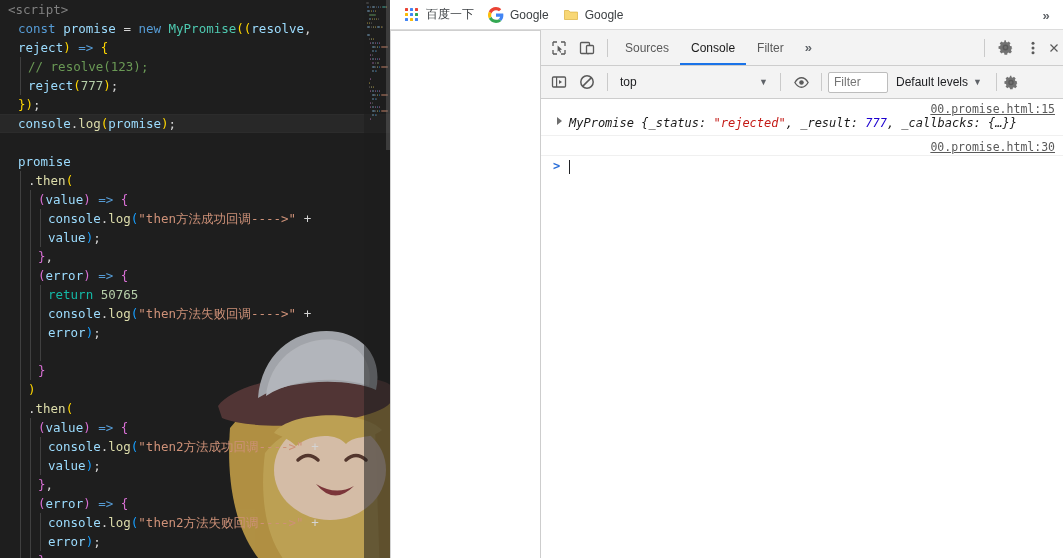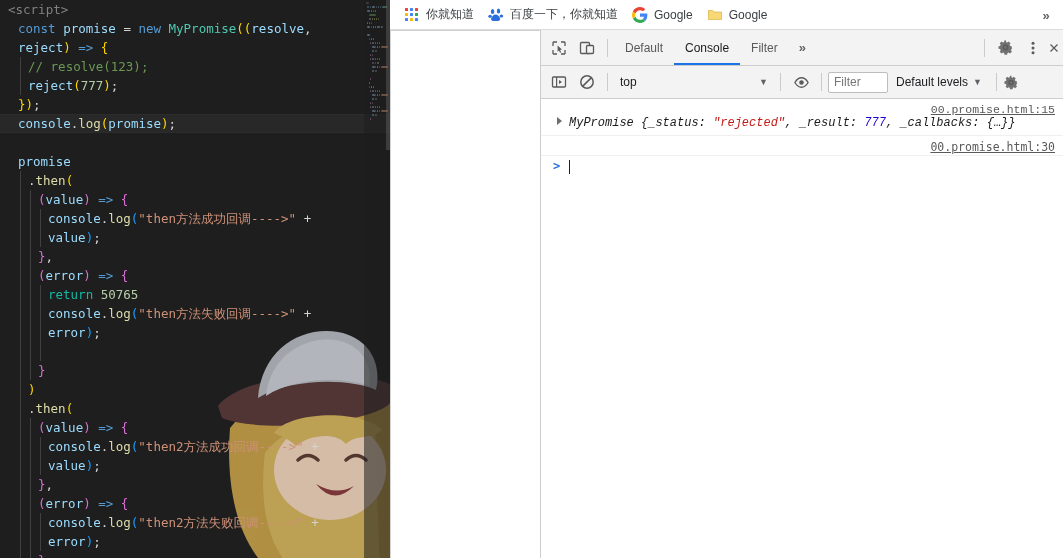--- a/index.html
+++ b/index.html
@@ -183,21 +183,21 @@
     padding: 3px 6px 3px 28px;
     min-height: 20px;
     line-height: 17px;
     color: #222;
   }
   .c-srclink {
     position: absolute; right: 8px; top: 3px;
     color: #5a5a5a; text-decoration: underline;
     font-size: 11.5px;
   }
-  .c-row.obj { padding-top: 16px; font-family: Liberation Mono, monospace; }
+  .c-row.obj { padding-top: 16px; }
   .c-row.obj .c-srclink { top: 2px; }
   .disclosure {
     position: absolute; left: 16px; top: 18px;
     width: 0; height: 0;
     border-left: 5px solid #6e6e6e;
     border-top: 4px solid transparent;
     border-bottom: 4px solid transparent;
   }
   .obj-preview { font-style: italic; color: #1a1a1a; }
   .k-str { color: #c41a16; font-style: italic; }
@@ -360,35 +360,23 @@
             <i style="background:#4285f4"></i>
             <i style="background:#ea4335"></i>
           <i style="background:#fbbc05"></i>
             <i style="background:#4285f4"></i>
             <i style="background:#34a853"></i>
           <i style="background:#4285f4"></i>
             <i style="background:#fbbc05"></i>
             <i style="background:#4285f4"></i>
         </span>
       </span>
-      <span class="bm-label">你就知道</span>
+      <span class="bm-label">百度一下</span>
     </div>
 
-    <div class="bm">
-      <span class="bm-ico">
-        <svg width="16" height="16" viewBox="0 0 16 16">
-          <ellipse cx="4.6" cy="4.4" rx="1.7" ry="2.5" fill="#2b6ddb"></ellipse>
-          <ellipse cx="10.5" cy="3.9" rx="1.7" ry="2.5" fill="#2b6ddb"></ellipse>
-          <ellipse cx="2.1" cy="9.2" rx="1.8" ry="1.5" fill="#2b6ddb"></ellipse>
-          <ellipse cx="13.4" cy="9.0" rx="1.8" ry="1.5" fill="#2b6ddb"></ellipse>
-          <path d="M7.6 7.4c2.3 0 3.6 2.2 4.3 3.4.9 1.6-.3 3.2-2.1 3.2H5.5c-1.8 0-3-1.5-2.2-3.1.7-1.3 2-3.5 4.3-3.5Z" fill="#2b6ddb"></path>
-        </svg>
-      </span>
-      <span class="bm-label">百度一下，你就知道</span>
-    </div>
 
     <div class="bm">
       <span class="bm-ico">
         <svg width="16" height="16" viewBox="0 0 48 48">
           <path fill="#EA4335" d="M24 9.5c3.5 0 6.6 1.2 9 3.6l6.7-6.7C35.6 2.6 30.2 0 24 0 14.6 0 6.5 5.4 2.6 13.2l7.8 6.1C12.3 13.3 17.7 9.5 24 9.5z"></path>
           <path fill="#4285F4" d="M46.1 24.6c0-1.7-.2-3.3-.5-4.8H24v9.1h12.4c-.5 2.9-2.2 5.3-4.6 7l7.5 5.8c4.4-4.1 6.8-10.1 6.8-17.1z"></path>
           <path fill="#FBBC05" d="M10.4 28.6A14.6 14.6 0 0 1 9.6 24c0-1.6.3-3.2.8-4.6l-7.8-6.1A24 24 0 0 0 0 24c0 3.9.9 7.6 2.6 10.8l7.8-6.2z"></path>
           <path fill="#34A853" d="M24 48c6.5 0 11.9-2.1 15.9-5.8l-7.5-5.8c-2.1 1.4-4.8 2.2-8.4 2.2-6.3 0-11.7-3.8-13.6-9.2l-7.8 6.2C6.4 42.5 14.5 48 24 48z"></path>
         </svg>
       </span>
@@ -418,21 +406,21 @@
         </svg>
       </div>
       <div class="dt-iconbtn">
         <svg width="16" height="16" viewBox="0 0 16 16">
           <rect x="1.5" y="2.5" width="9" height="11" rx="1" fill="none" stroke="#5a5a5a" stroke-width="1.3"></rect>
           <rect x="7.5" y="5.5" width="7" height="8" rx="1" fill="#f3f3f3" stroke="#5a5a5a" stroke-width="1.3"></rect>
         </svg>
       </div>
       <div class="dt-sep"></div>
 
-      <div class="dt-tab">Default</div>
+      <div class="dt-tab">Sources</div>
       <div class="dt-tab active">Console</div>
       <div class="dt-tab">Filter</div>
       <div class="dt-more">»</div>
 
       <div class="dt-right">
         <div class="dt-sep"></div>
         <div class="dt-iconbtn">
           <svg width="17" height="17" viewBox="0 0 20 20">
             <path fill="#5a5a5a" d="M10 6.6a3.4 3.4 0 1 0 0 6.8 3.4 3.4 0 0 0 0-6.8Zm0 5.1a1.7 1.7 0 1 1 0-3.4 1.7 1.7 0 0 1 0 3.4Z"></path>
             <path fill="#5a5a5a" d="m17.3 11.6.1-1.6-.1-1.6-1.9-.3a5.6 5.6 0 0 0-.6-1.4l1.1-1.6-2.2-2.2-1.6 1.1a5.6 5.6 0 0 0-1.4-.6L10.4 1.5H8.8L8.4 3.4a5.6 5.6 0 0 0-1.4.6L5.4 2.9 3.2 5.1l1.1 1.6a5.6 5.6 0 0 0-.6 1.4l-1.9.3v3.2l1.9.3c.1.5.3 1 .6 1.4l-1.1 1.6 2.2 2.2 1.6-1.1c.4.3.9.5 1.4.6l.4 1.9h3.2l.3-1.9c.5-.1 1-.3 1.4-.6l1.6 1.1 2.2-2.2-1.1-1.6c.3-.4.5-.9.6-1.4l1.9-.3Z" opacity=".85"></path>

